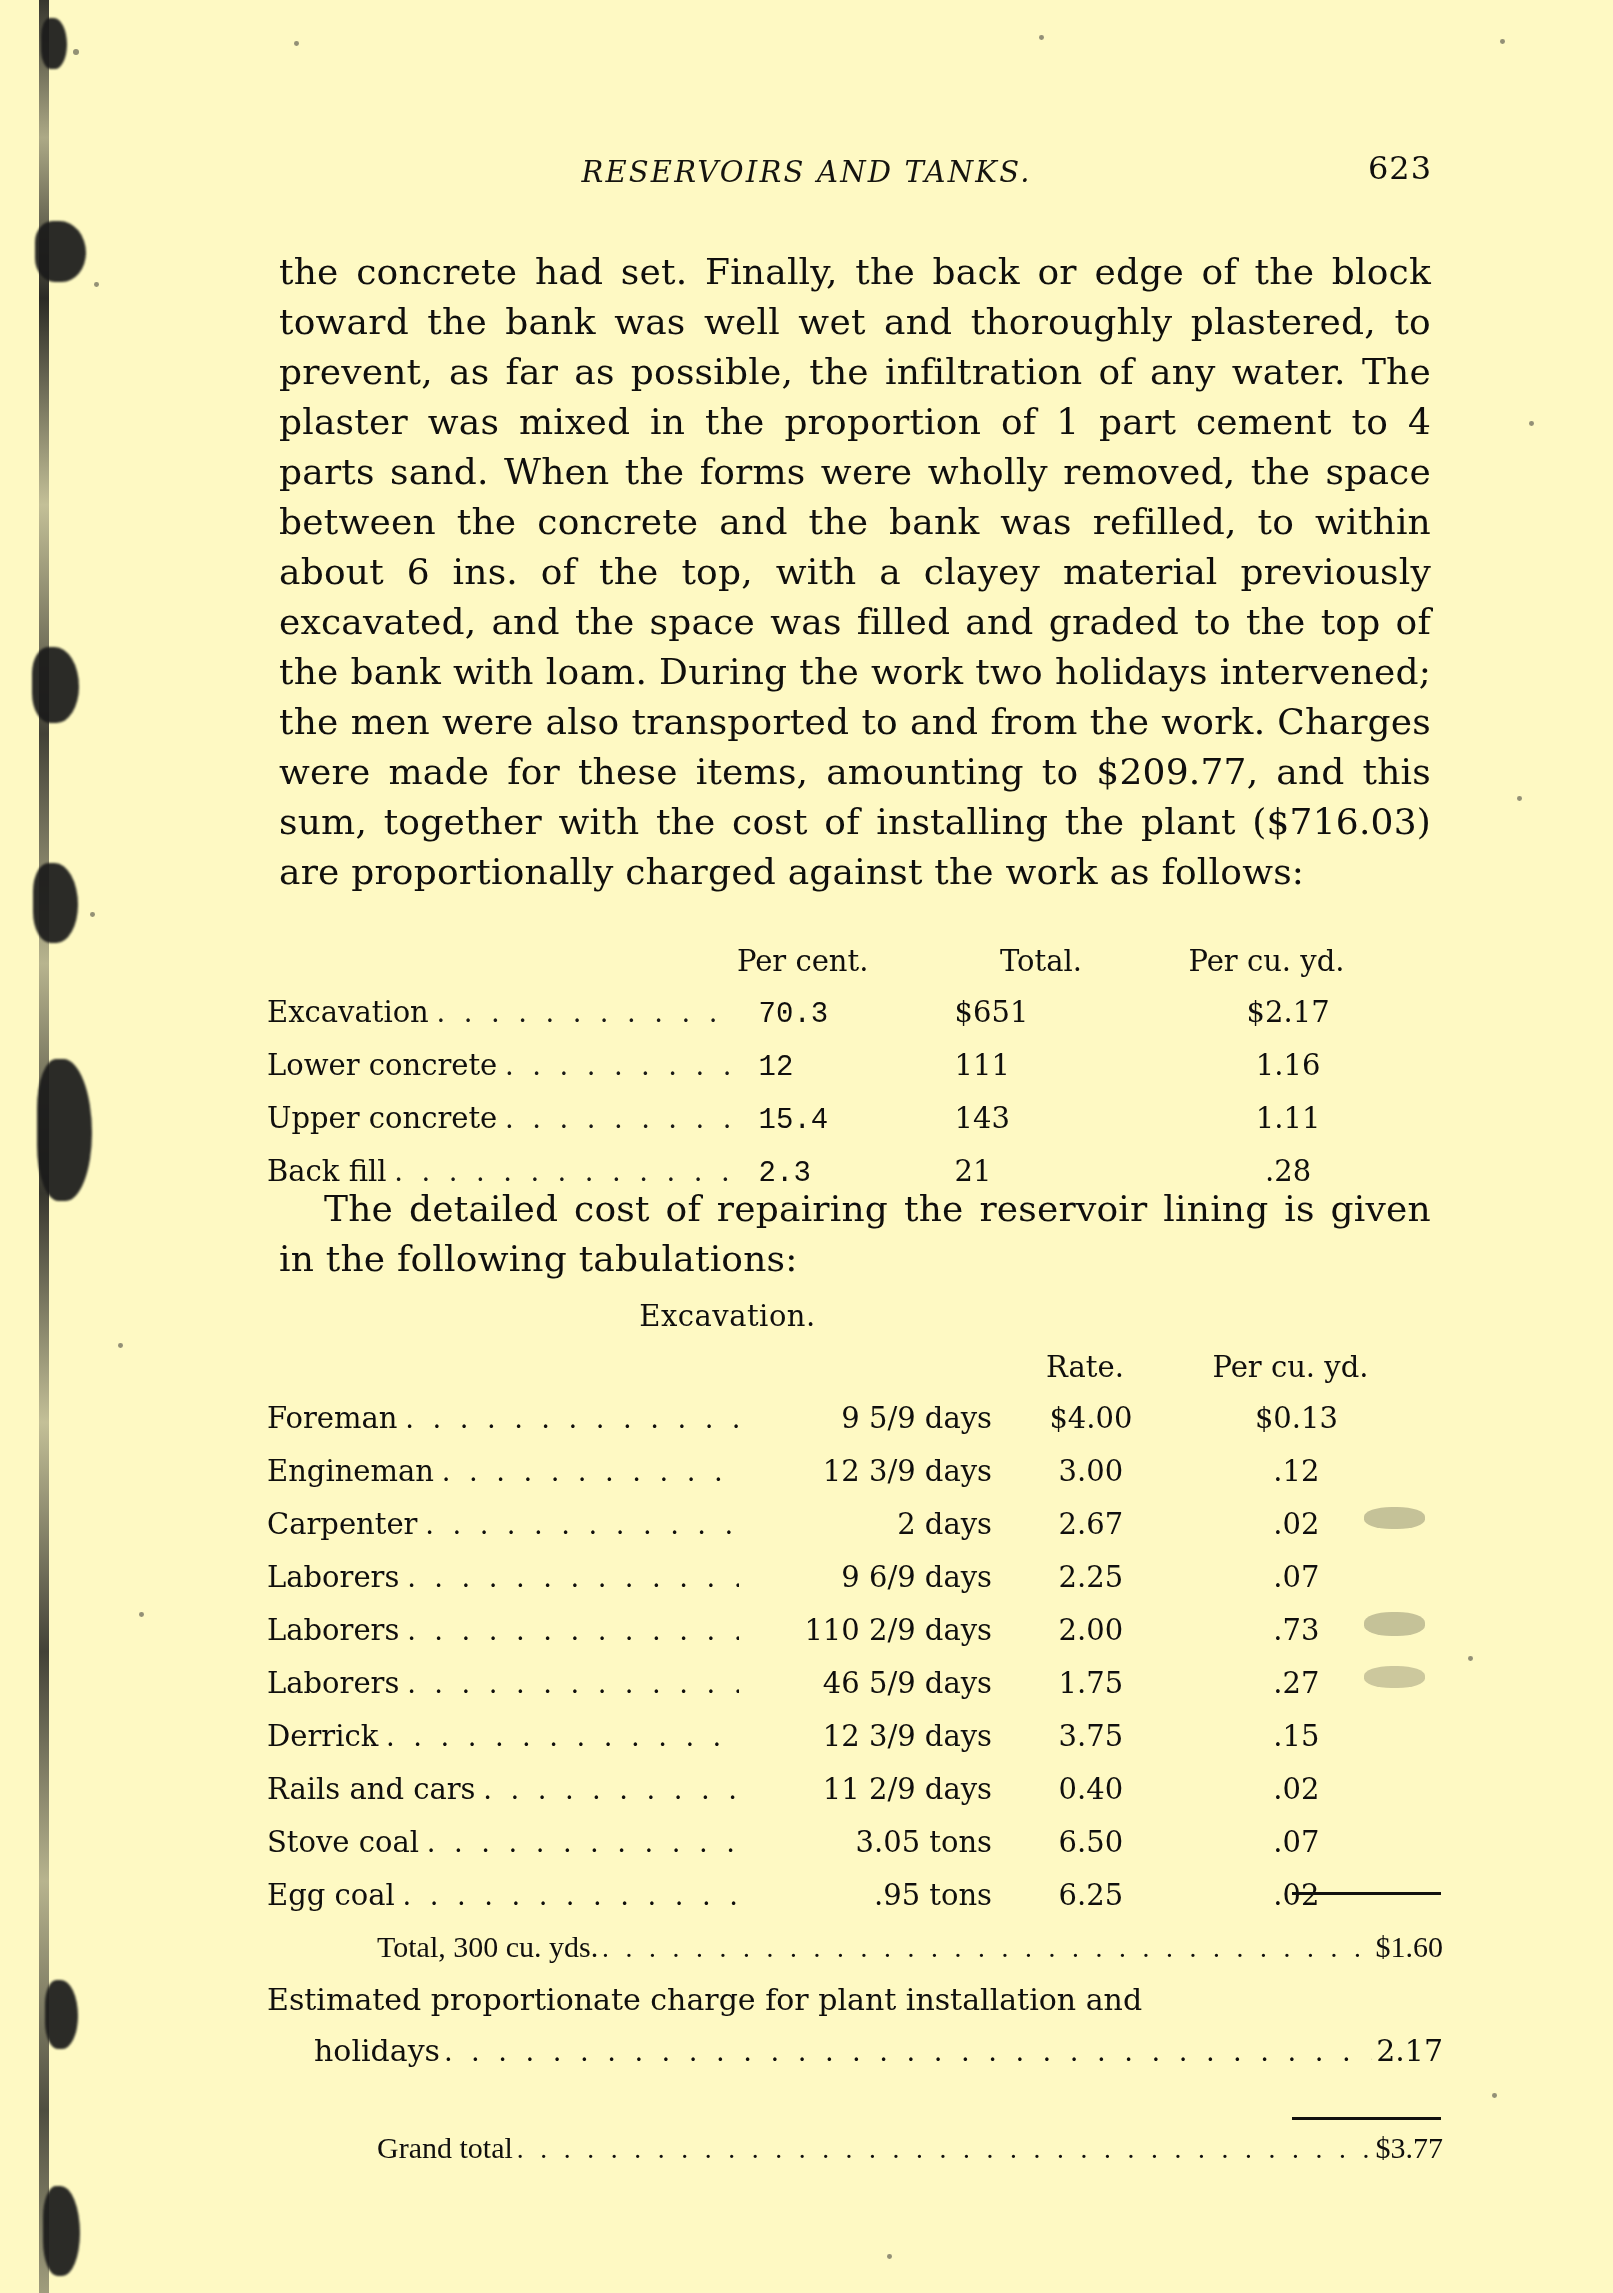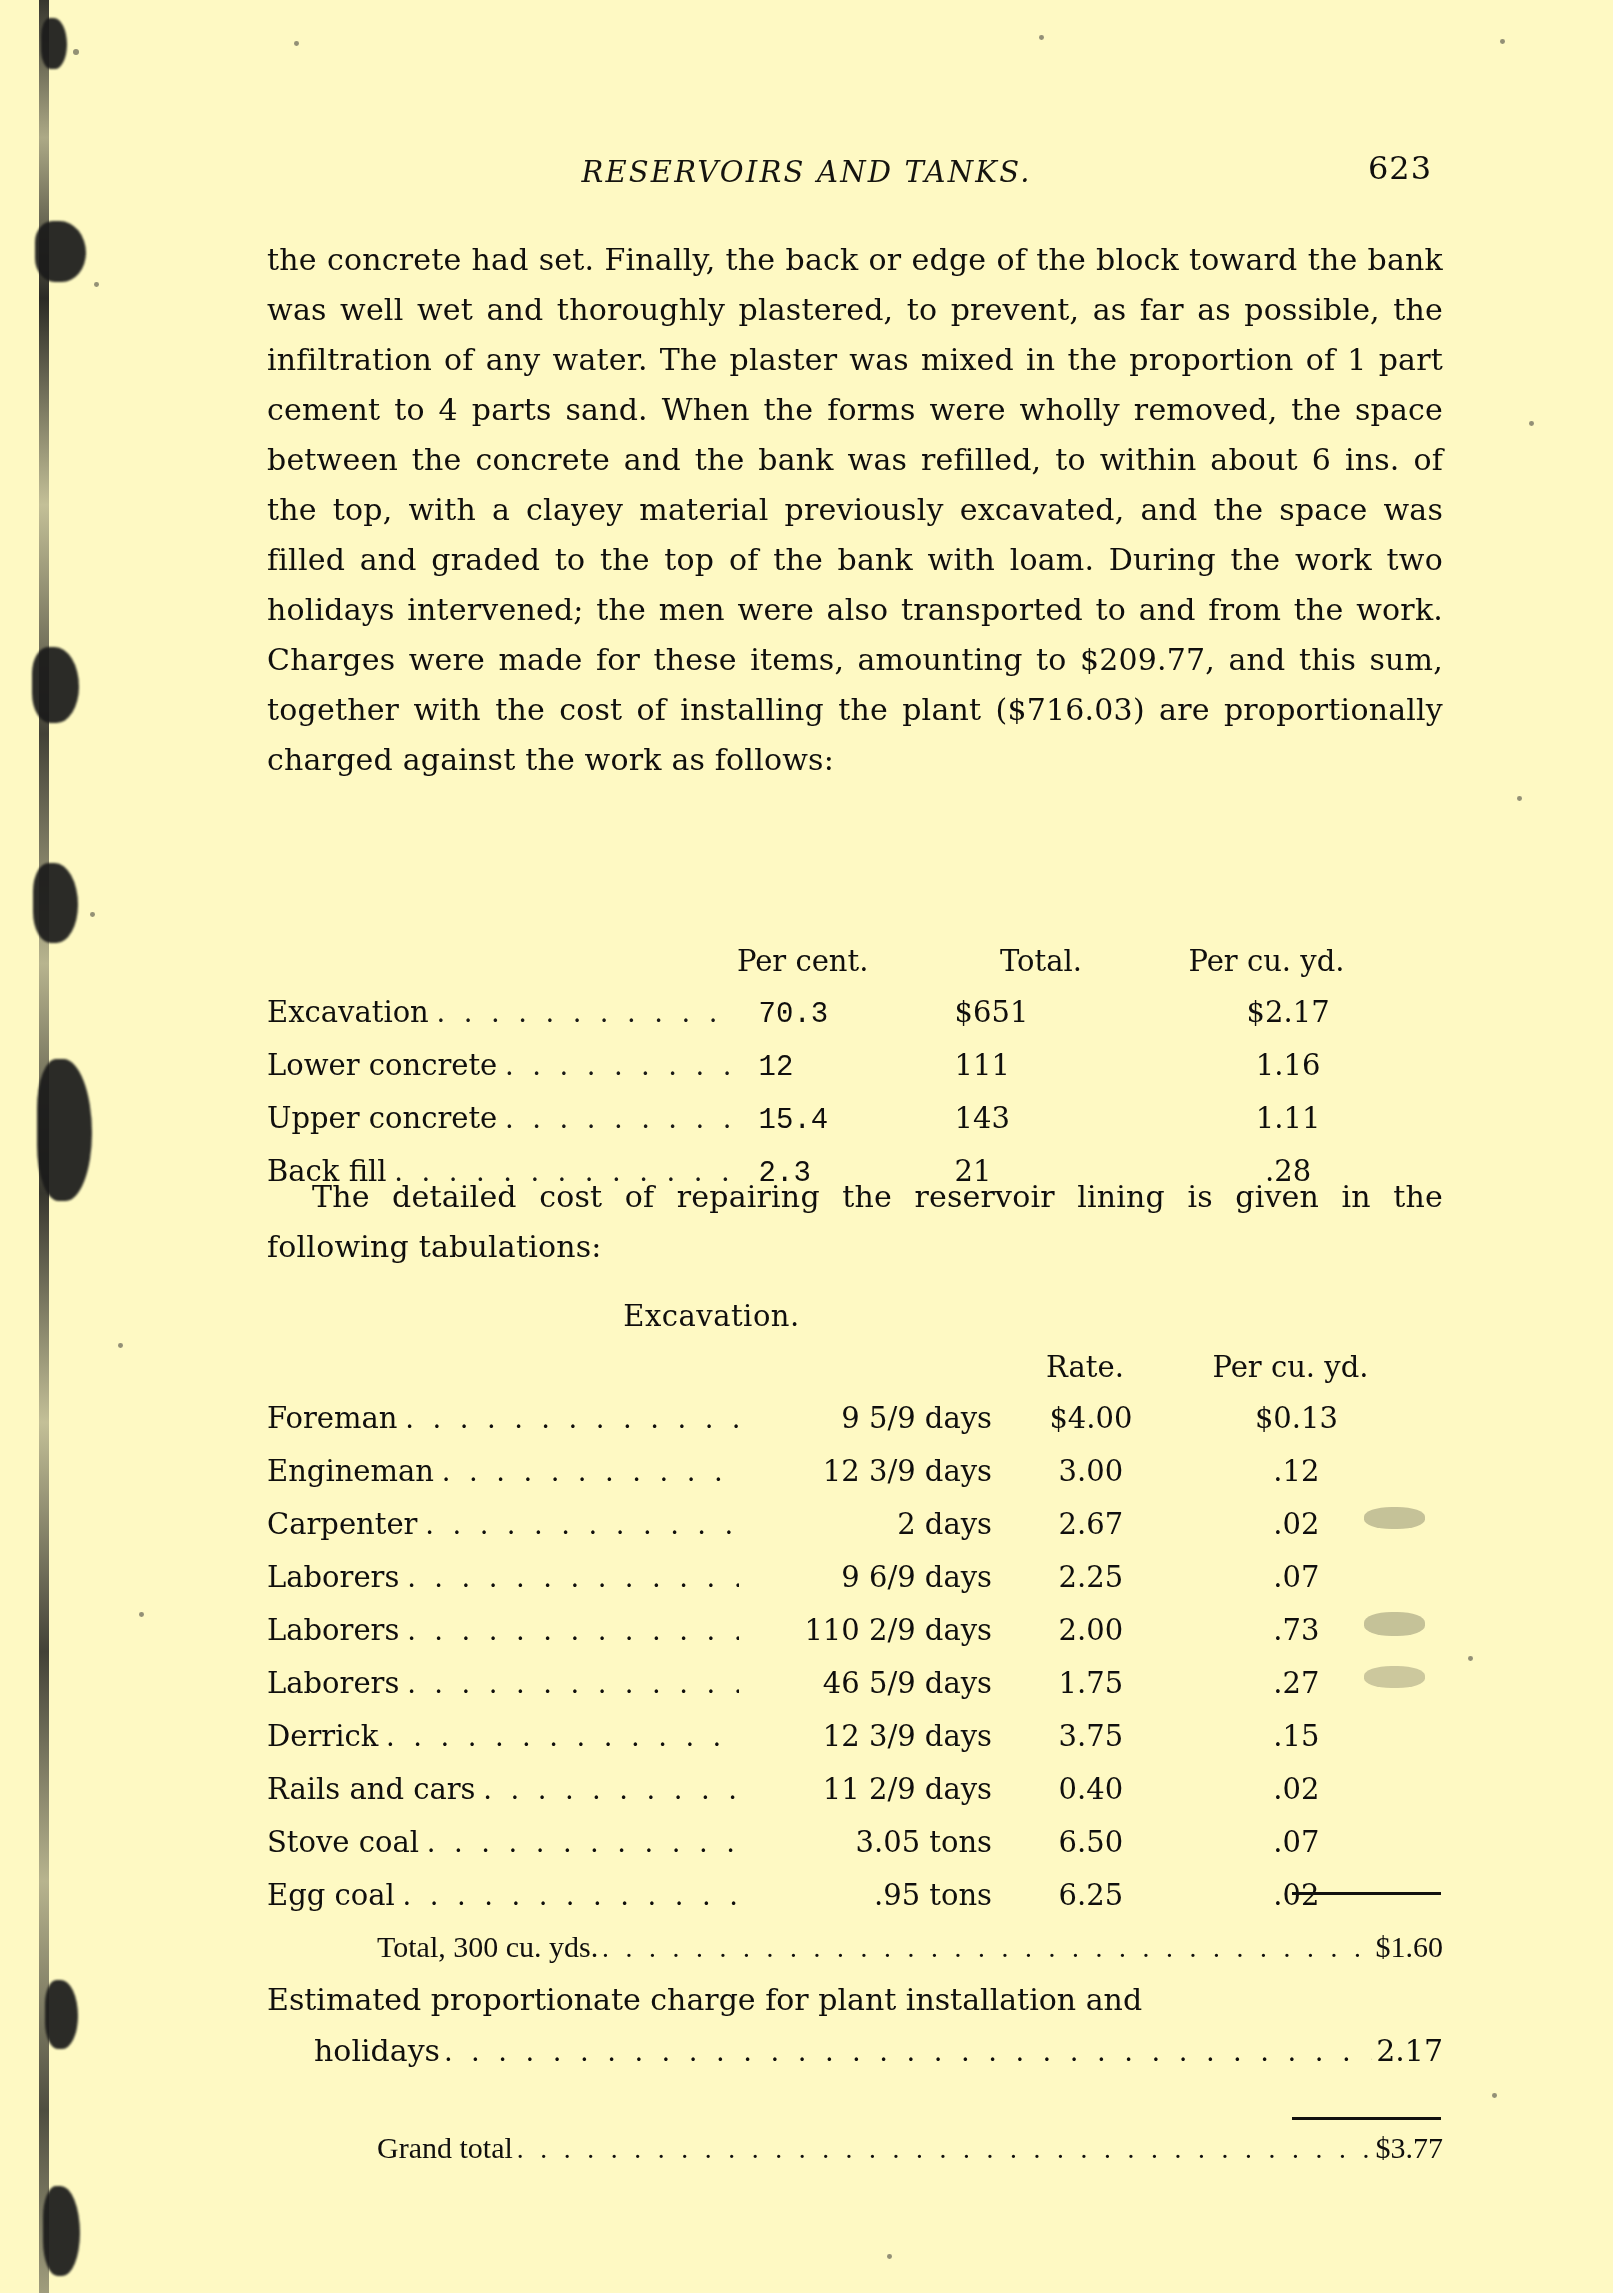--- a/index.html
+++ b/index.html
@@ -83,22 +83,22 @@
   }
 
   
   .body-col {
     position: absolute;
     left: 267px;
     top: 235px;
     width: 1176px;
   }
   p.para {
-    margin: 0;
-    font-size: 30px;
+    margin: 12px;
+    font-size: 36px;
     line-height: 50px;
     text-align: justify;
     text-justify: inter-word;
     letter-spacing: 0.2px;
   }
   p.para.indent {
     text-indent: 45px;
   }
 
   
@@ -137,21 +137,21 @@
   .mid-para {
     position: absolute;
     left: 267px;
     top: 1172px;
     width: 1176px;
   }
 
   
   .exc-title {
     position: absolute;
-    left: 0;
+    left: 16px;
     top: 1299px;
     width: 1423px;
     text-align: center;
     font-size: 29px;
     letter-spacing: 0.5px;
   }
   .table-b {
     position: absolute;
     left: 267px;
     top: 1343px;

